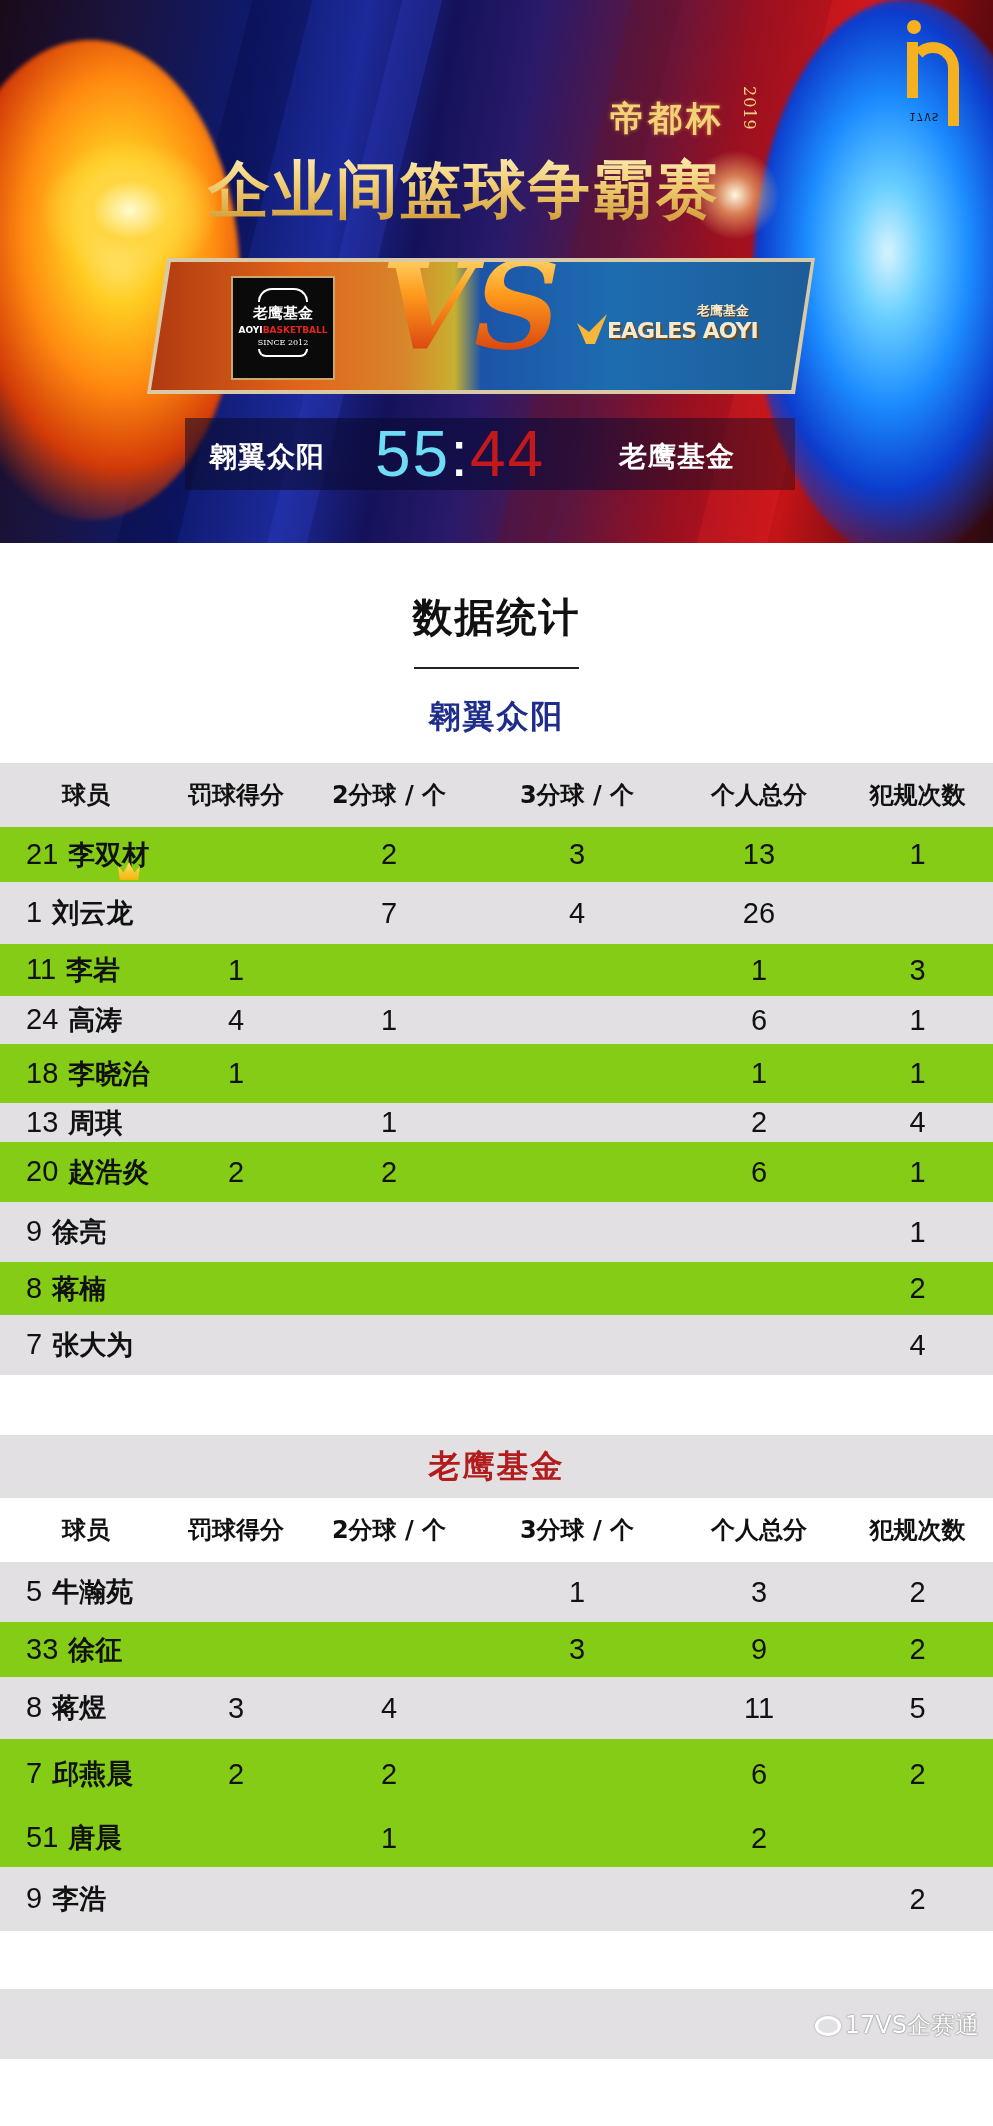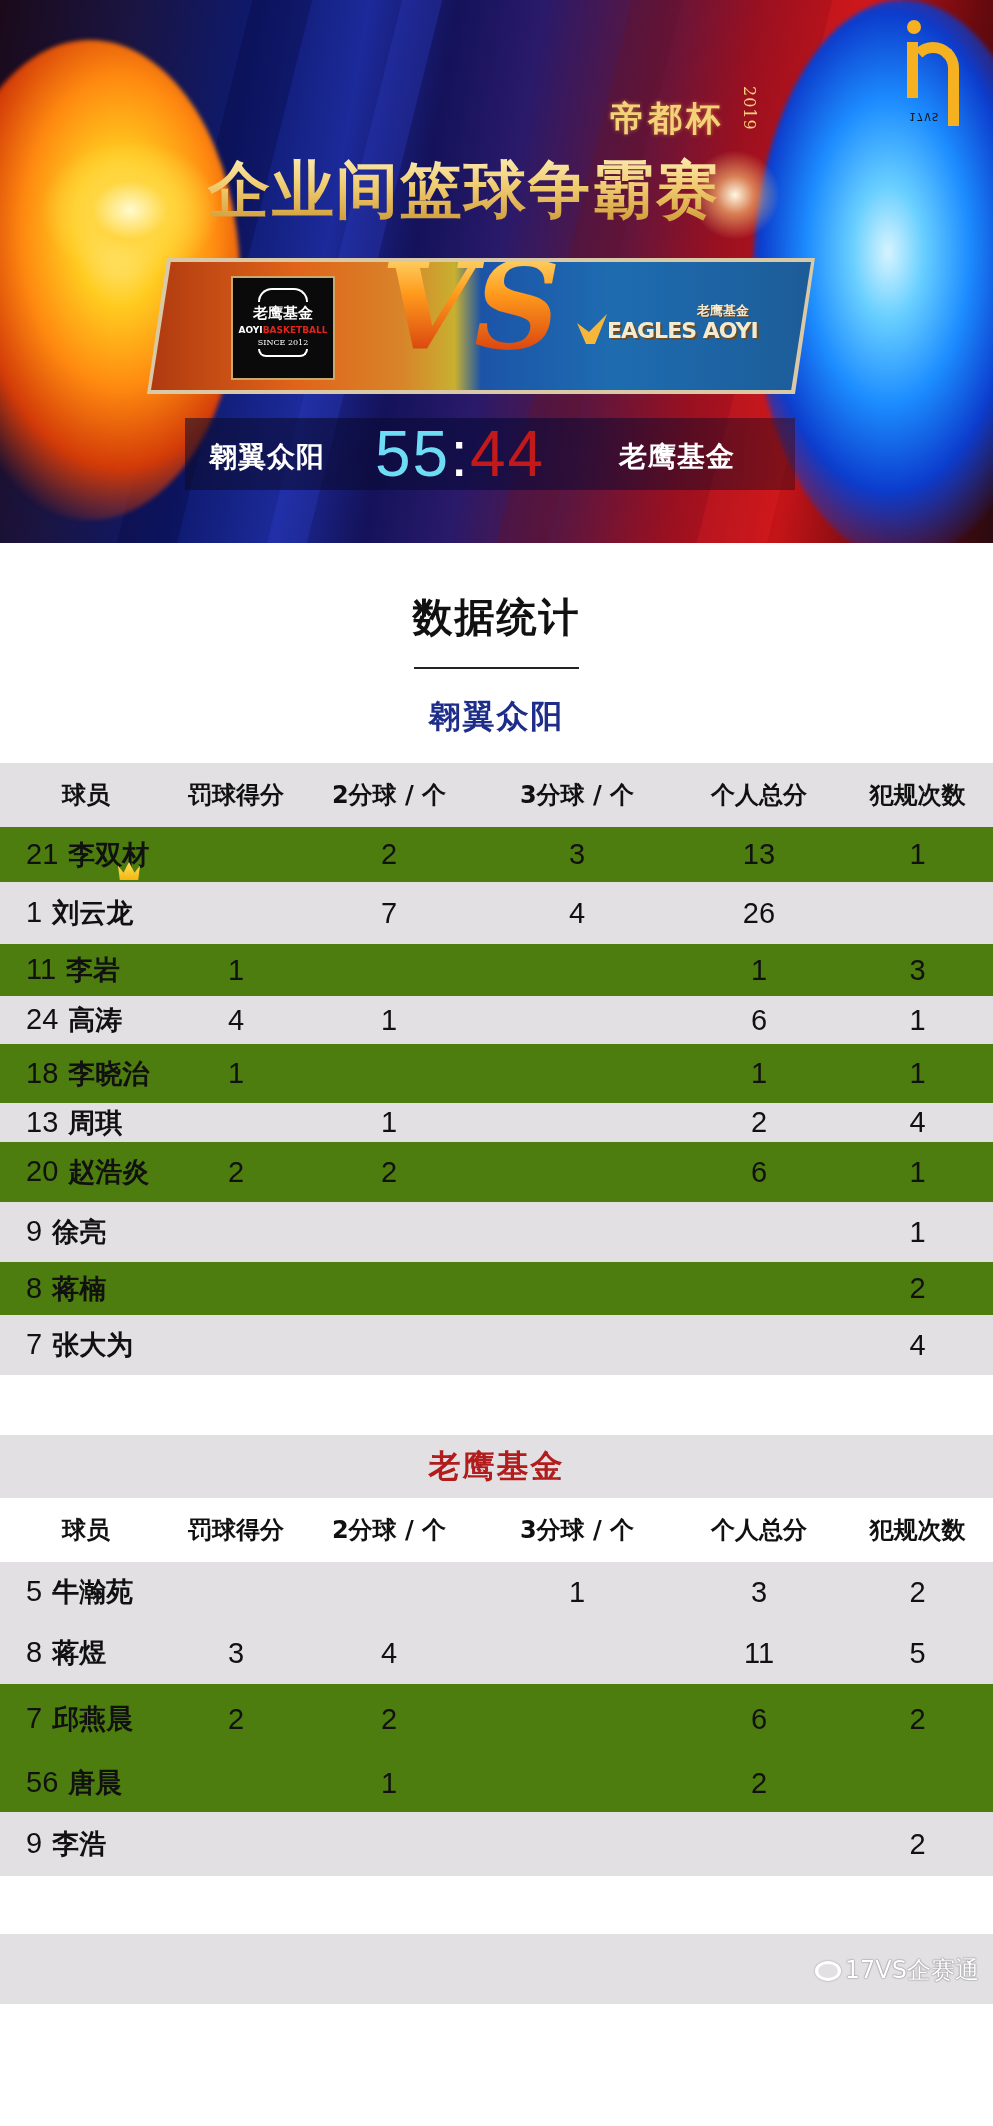--- a/index.html
+++ b/index.html
@@ -116,21 +116,21 @@
   table.stats col.c4 { width: 166px; }
   table.stats col.c5 { width: 151px; }
   table.stats th { font-size: 24px; font-weight: bold; color: #111; height: 64px; text-align: center; white-space: nowrap; }
   table.stats td { font-size: 29px; color: #111; text-align: center; font-family: "Liberation Sans", sans-serif; }
   table.stats td.player { text-align: left; padding-left: 26px; white-space: nowrap; position: relative; }
   table.stats td.player .num { display: inline-block; min-width: 0; }
   table.stats td.player .nm { margin-left: 10px; font-family: "DejaVu Sans", sans-serif; font-weight: bold; font-size: 27px; }
   .head-gray th { background: #e2e0e3; }
   .head-white th { background: #ffffff; height: 54px; }
   tr.gray td { background: #e2e0e3; }
-  tr.white td { background: #4d7c0f; }
+  tr.white td { background: #84cc16; }
 
   .crown {
     position: absolute; left: 118px; top: -20px; width: 22px; height: 18px;
     background: linear-gradient(180deg, #ffe066 0%, #f3b70c 100%);
     clip-path: polygon(0 20%, 25% 60%, 50% 0, 75% 60%, 100% 20%, 92% 100%, 8% 100%);
   }
 
   .gap-a { height: 60px; background: #fff; }
   .gap-b { height: 58px; background: #fff; }
   .footer { height: 70px; background: #e2e0e3; position: relative; }
@@ -321,38 +321,46 @@
   </thead>
   <tbody id="team-b-body">
       <tr class="gray" style="height: 60px;">
         <td class="player"><span class="num">5</span><span class="nm">牛瀚苑</span></td>
         <td></td>
         <td></td>
         <td>1</td>
         <td>3</td>
         <td>2</td>
       </tr>
+      <tr class="white" style="height: 55px;">
+        <td class="player"><span class="num">33</span><span class="nm">徐征</span></td>
+        <td></td>
+        <td></td>
+        <td>3</td>
+        <td>9</td>
+        <td>2</td>
+      </tr>
       <tr class="gray" style="height: 62px;">
         <td class="player"><span class="num">8</span><span class="nm">蒋煜</span></td>
         <td>3</td>
         <td>4</td>
         <td></td>
         <td>11</td>
         <td>5</td>
       </tr>
       <tr class="white" style="height: 70px;">
         <td class="player"><span class="num">7</span><span class="nm">邱燕晨</span></td>
         <td>2</td>
         <td>2</td>
         <td></td>
         <td>6</td>
         <td>2</td>
       </tr>
       <tr class="white" style="height: 58px;">
-        <td class="player"><span class="num">56</span><span class="nm">唐晨</span></td>
+        <td class="player"><span class="num">51</span><span class="nm">唐晨</span></td>
         <td></td>
         <td>1</td>
         <td></td>
         <td>2</td>
         <td></td>
       </tr>
       <tr class="gray" style="height: 64px;">
         <td class="player"><span class="num">9</span><span class="nm">李浩</span></td>
         <td></td>
         <td></td>

